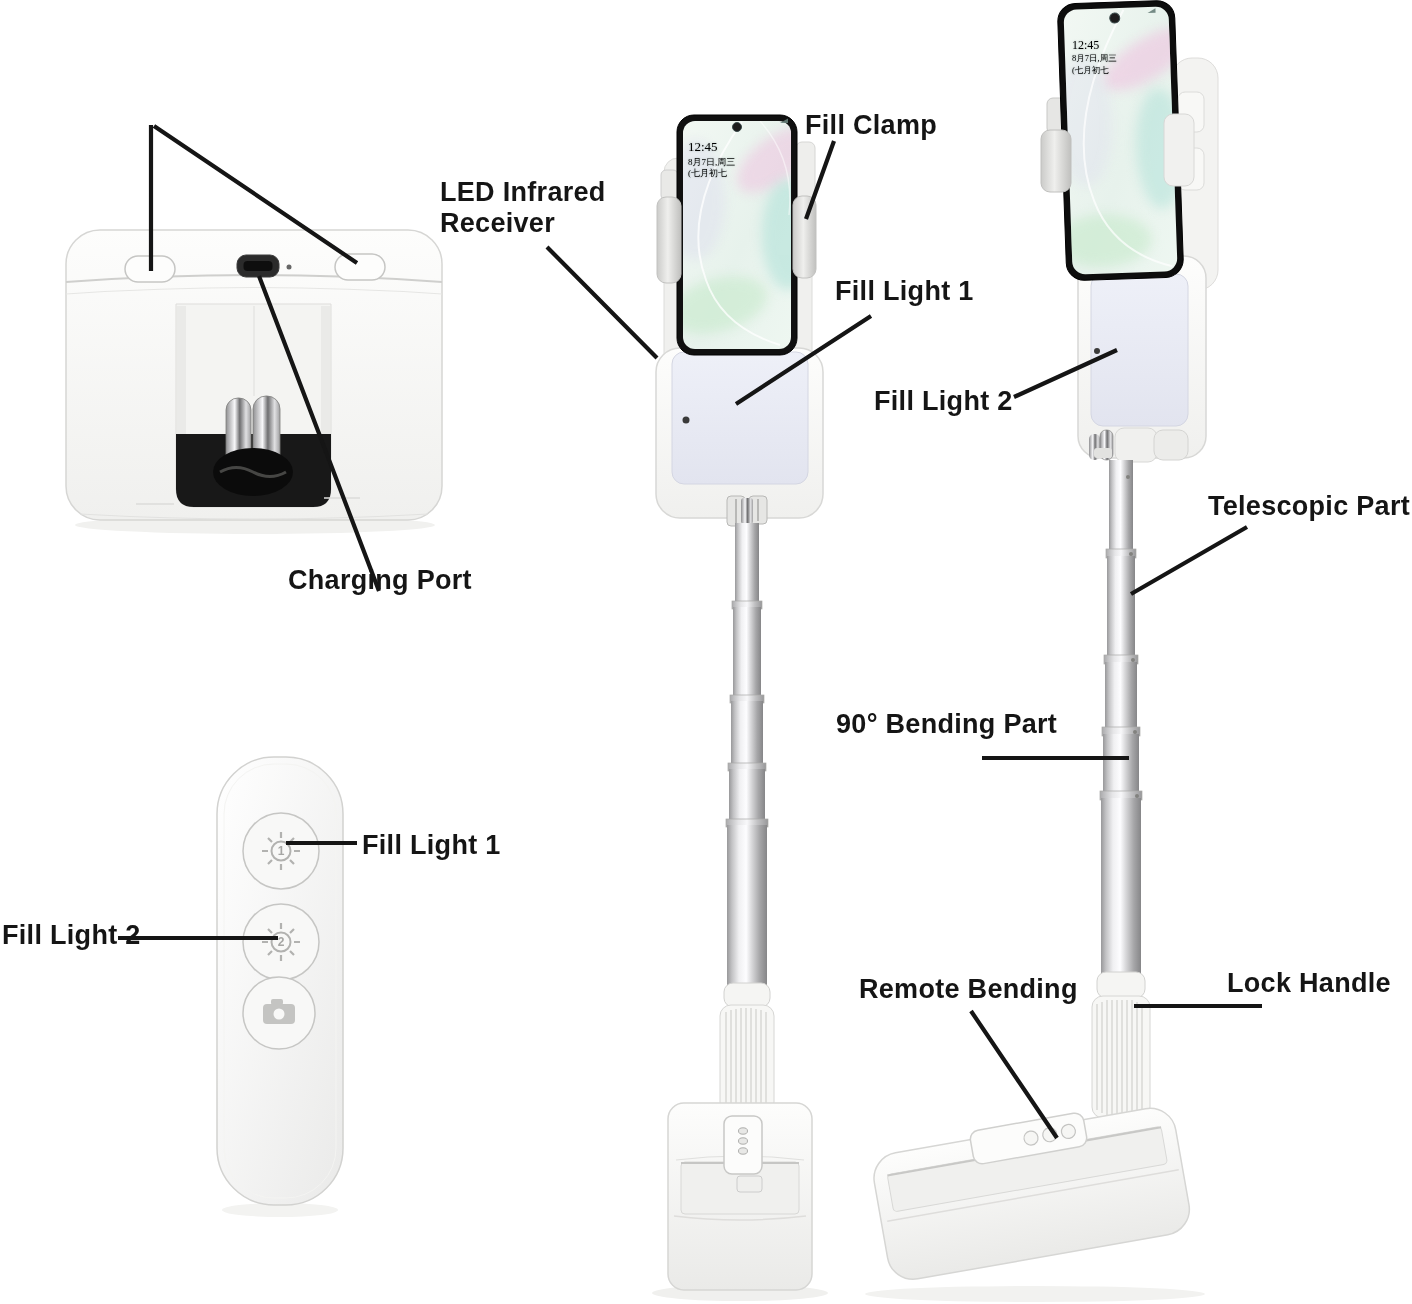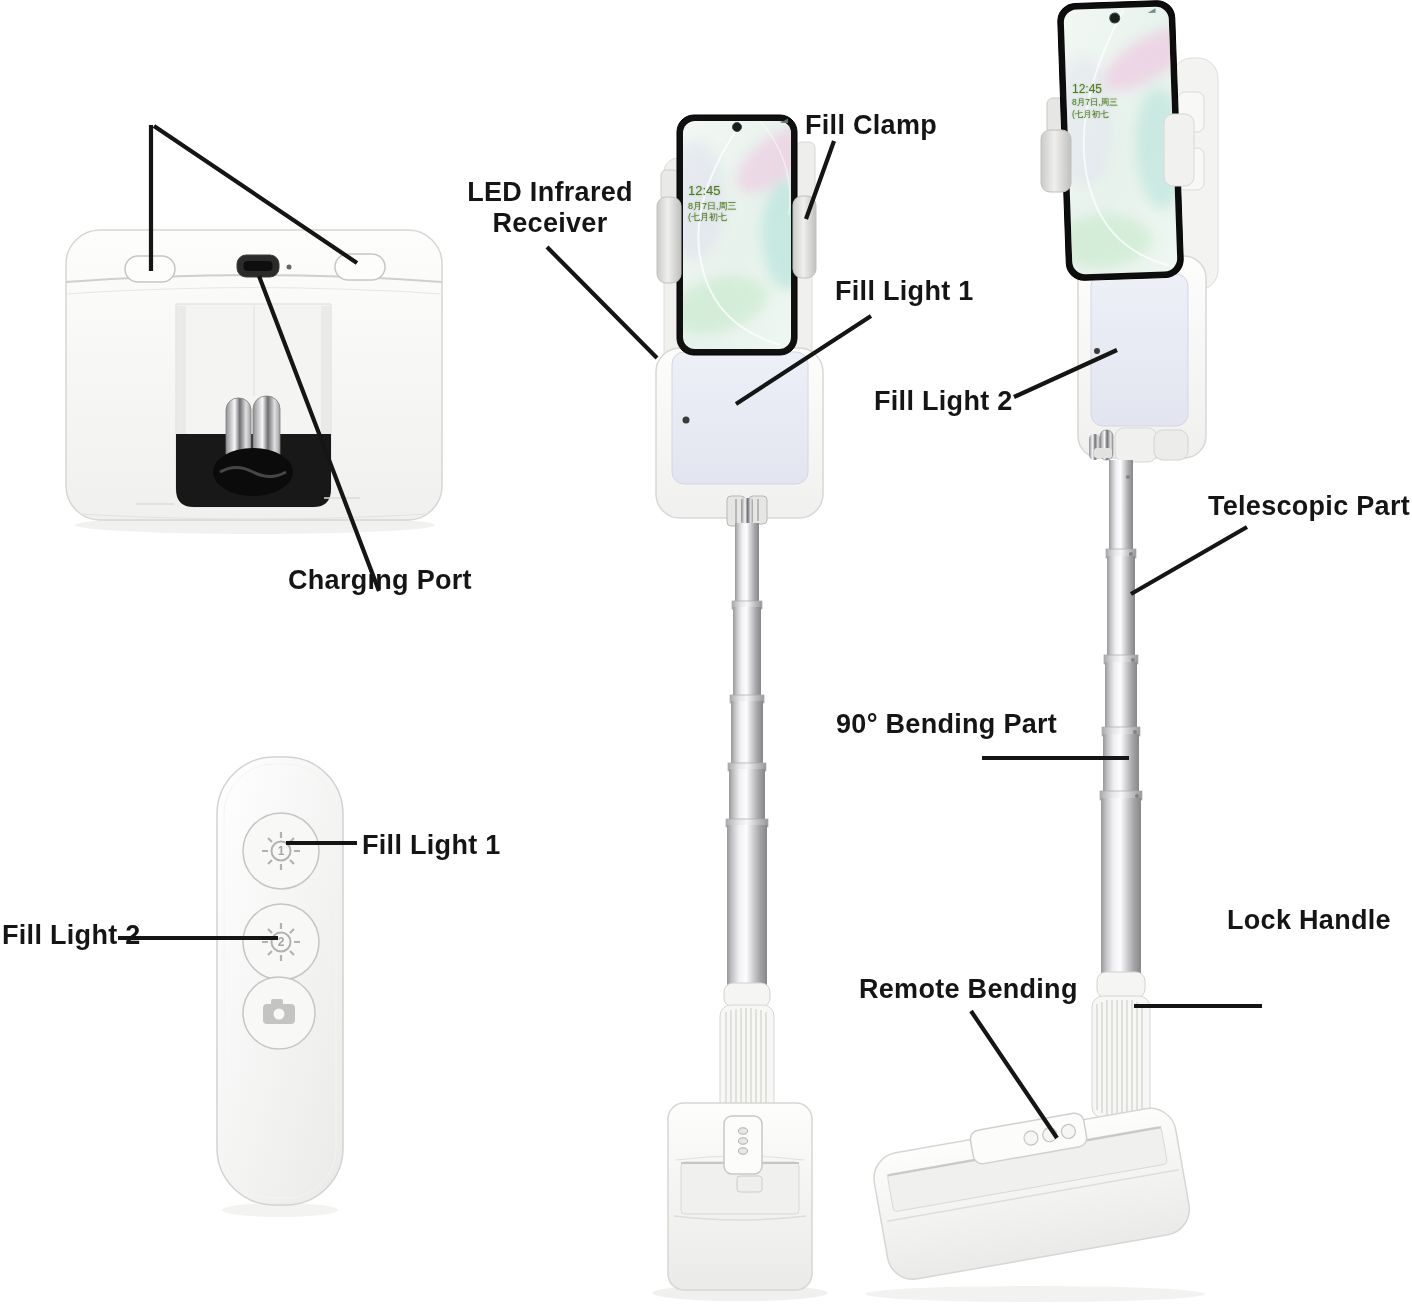--- a/index.html
+++ b/index.html
@@ -1,23 +1,23 @@
 <!DOCTYPE html>
 <html><head>
 <meta charset="utf-8">
 <style>
   html,body{margin:0;padding:0;background:#fff;}
   #stage{position:relative;width:1412px;height:1304px;background:#ffffff;overflow:hidden;
          font-family:"Liberation Sans",sans-serif;}
   #stage svg{position:absolute;left:0;top:0;z-index:1;}
   .lbl{position:absolute;z-index:2;font-weight:bold;font-size:27px;color:#151515;
        white-space:nowrap;letter-spacing:.3px;line-height:1.15;}
-  .lbl-center{text-align:center;}
-  .ph{position:absolute;z-index:3;color:#4d7c0f;font-family:Liberation Sans, sans-serif;
-      text-shadow:0 0 2px rgba(110,135,128,.55);white-space:nowrap;margin-top:44px;}
+  .lbl-center{text-align:left;}
+  .ph{position:absolute;z-index:3;color:#000000;font-family:Liberation Serif, serif;
+      text-shadow:0 0 2px rgba(110,135,128,.55);white-space:nowrap;}
 </style>
 </head>
 <body>
 
 <div id="stage">
 <svg width="1412" height="1304" viewBox="0 0 1412 1304">
   <defs>
     <linearGradient id="poleG" x1="0" y1="0" x2="1" y2="0">
       <stop offset="0" stop-color="#98989a"></stop>
           <stop offset=".12" stop-color="#c2c2c4"></stop>
@@ -282,21 +282,21 @@
 <div class="lbl lbl-center" style="left:440px;top:177px;width:220px">
   <span style="display:block">LED Infrared</span>
   <span style="display:block">Receiver</span>
 </div>
 <div class="lbl" style="left:805px;top:110px">Fill Clamp</div>
 <div class="lbl" style="left:835px;top:276px">Fill Light 1</div>
 <div class="lbl" style="left:874px;top:386px">Fill Light 2</div>
 <div class="lbl" style="right:2px;top:491px">Telescopic Part</div>
 <div class="lbl" style="left:836px;top:709px">90° Bending Part</div>
 <div class="lbl" style="left:859px;top:974px">Remote Bending</div>
-<div class="lbl" style="left:1227px;top:905px">Lock Handle</div>
+<div class="lbl" style="left:1227px;top:968px">Lock Handle</div>
 <div class="lbl" style="left:362px;top:830px">Fill Light 1</div>
 <div class="lbl" style="left:2px;top:920px">Fill Light 2</div>
 
 <div class="ph" style="left:688px;top:139px;font-size:13px">12:45</div>
 <div class="ph" style="left:688px;top:156px;font-size:9px">8月7日,周三</div>
 <div class="ph" style="left:688px;top:167px;font-size:9px">(七月初七</div>
 <div class="ph" style="left:1072px;top:38px;font-size:12px">12:45</div>
 <div class="ph" style="left:1072px;top:53px;font-size:8.5px">8月7日,周三</div>
 <div class="ph" style="left:1072px;top:65px;font-size:8.5px">(七月初七</div>
 </div>

